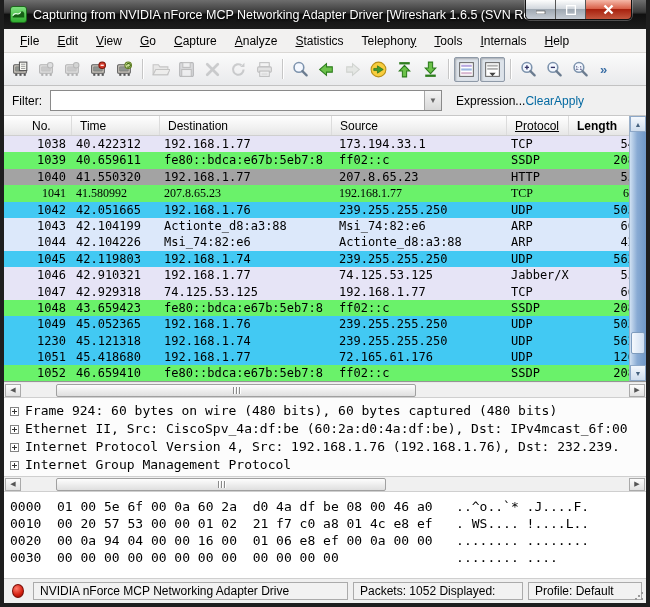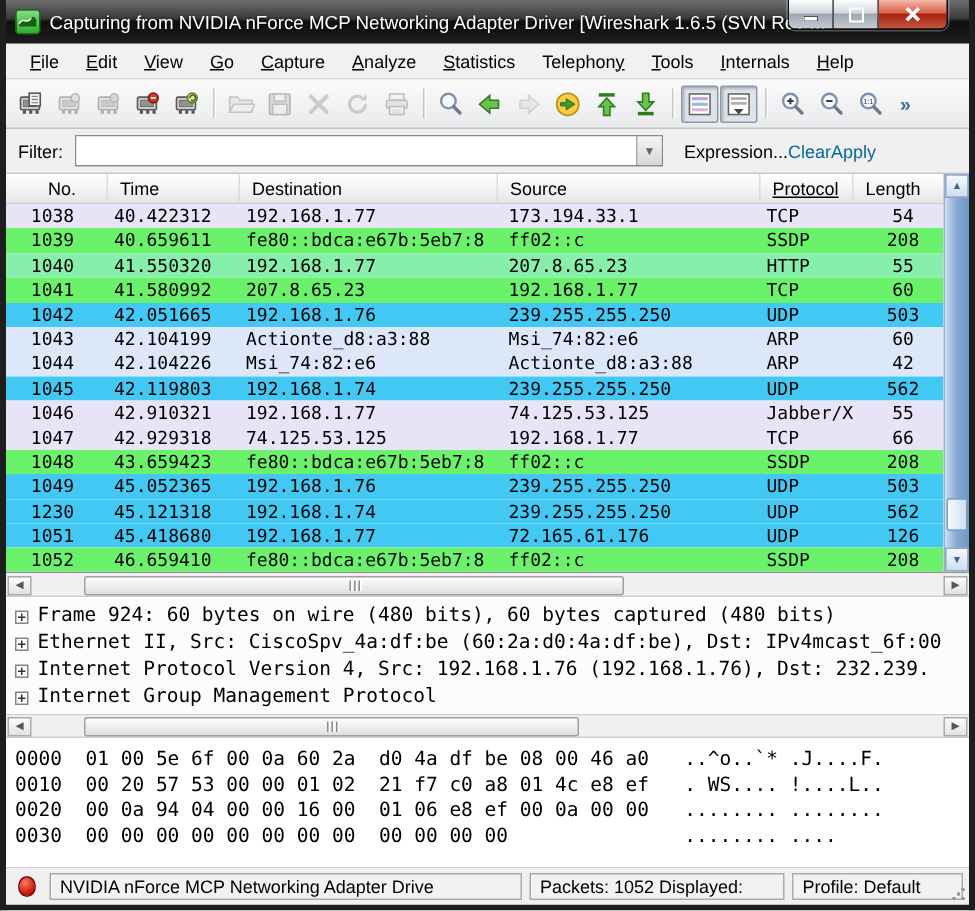--- a/index.html
+++ b/index.html
@@ -107,21 +107,21 @@
     background:linear-gradient(180deg,#ffffff,#f1f1f1 60%,#e6e6e6);
     border-bottom:1px solid #cfcfcf;
   }
   .pl-hcell{
     border-right:1px solid #dcdcdc; padding:3px 0 0 8px; font-size:12px;
     white-space:nowrap; overflow:hidden; flex:0 0 auto;
   }
   .pl-rows{ font-family:"DejaVu Sans Mono", monospace; font-size:12px; }
   .packet-row{ display:flex; height:16.4px; line-height:16.4px; overflow:hidden; white-space:nowrap; }
   .pcell{ flex:0 0 auto; overflow:hidden; padding-left:4px; }
-  .pcell.num{ text-align:center; padding-right:6px; padding-left:0; }
+  .pcell.num{ text-align:right; padding-right:6px; padding-left:0; }
 
   .pl-vscroll{
     flex:0 0 17px; display:flex; flex-direction:column;
     background:linear-gradient(90deg,#cfe0f2,#89abd4 45%,#6f97c6);
     border-left:1px solid #9bb0c8;
   }
   .vs-btn{
     height:16px; flex:0 0 16px; display:flex; align-items:center; justify-content:center;
     background:linear-gradient(180deg,#f4f8fd,#cfdded); border:1px solid #8da8c8;
     color:#44617f; font-size:7px;
@@ -425,48 +425,48 @@
   </div>
 
   <div class="packet-list">
     <div class="pl-main">
       <div class="pl-header" id="plheader">
           <span class="pl-hcell" style="width: 68px; padding-left: 28px;">No.</span>
           <span class="pl-hcell" style="width: 88px; padding-left: 8px;">Time</span>
           <span class="pl-hcell" style="width: 172px; padding-left: 8px;">Destination</span>
           <span class="pl-hcell" style="width: 175px; padding-left: 8px;">Source</span>
           <span class="pl-hcell" style="width: 62px; padding-left: 8px; text-decoration: underline;">Protocol</span>
-          <span class="pl-hcell" style="width: 72px; padding-left: 8px;">Length</span>
+          <span class="pl-hcell" style="width: 72px; padding-left: 8px; font-weight: bold;">Length</span>
         </div>
       <div class="pl-rows" id="plrows">
           <div class="packet-row" style="background: rgb(230, 228, 246);">
             <span class="pcell num" style="width: 68px;">1038</span>
             <span class="pcell" style="width: 88px;">40.422312</span>
             <span class="pcell" style="width: 175px;">192.168.1.77</span>
             <span class="pcell" style="width: 172px;">173.194.33.1</span>
             <span class="pcell" style="width: 62px;">TCP</span>
             <span class="pcell num" style="width: 72px;">54</span>
           </div>
           <div class="packet-row" style="background: rgb(106, 242, 106);">
             <span class="pcell num" style="width: 68px;">1039</span>
             <span class="pcell" style="width: 88px;">40.659611</span>
             <span class="pcell" style="width: 175px;">fe80::bdca:e67b:5eb7:8</span>
             <span class="pcell" style="width: 172px;">ff02::c</span>
             <span class="pcell" style="width: 62px;">SSDP</span>
             <span class="pcell num" style="width: 72px;">208</span>
           </div>
-          <div class="packet-row" style="background: #86efac;">
+          <div class="packet-row" style="background: #a3a3a3;">
             <span class="pcell num" style="width: 68px;">1040</span>
             <span class="pcell" style="width: 88px;">41.550320</span>
             <span class="pcell" style="width: 175px;">192.168.1.77</span>
             <span class="pcell" style="width: 172px;">207.8.65.23</span>
             <span class="pcell" style="width: 62px;">HTTP</span>
             <span class="pcell num" style="width: 72px;">55</span>
           </div>
-          <div class="packet-row" style="background: rgb(106, 242, 106);">
+          <div class="packet-row" style="background: rgb(106, 242, 106); font-family: Liberation Serif, serif;">
             <span class="pcell num" style="width: 68px;">1041</span>
             <span class="pcell" style="width: 88px;">41.580992</span>
             <span class="pcell" style="width: 175px;">207.8.65.23</span>
             <span class="pcell" style="width: 172px;">192.168.1.77</span>
             <span class="pcell" style="width: 62px;">TCP</span>
             <span class="pcell num" style="width: 72px;">60</span>
           </div>
           <div class="packet-row" style="background: rgb(66, 201, 243);">
             <span class="pcell num" style="width: 68px;">1042</span>
             <span class="pcell" style="width: 88px;">42.051665</span>

